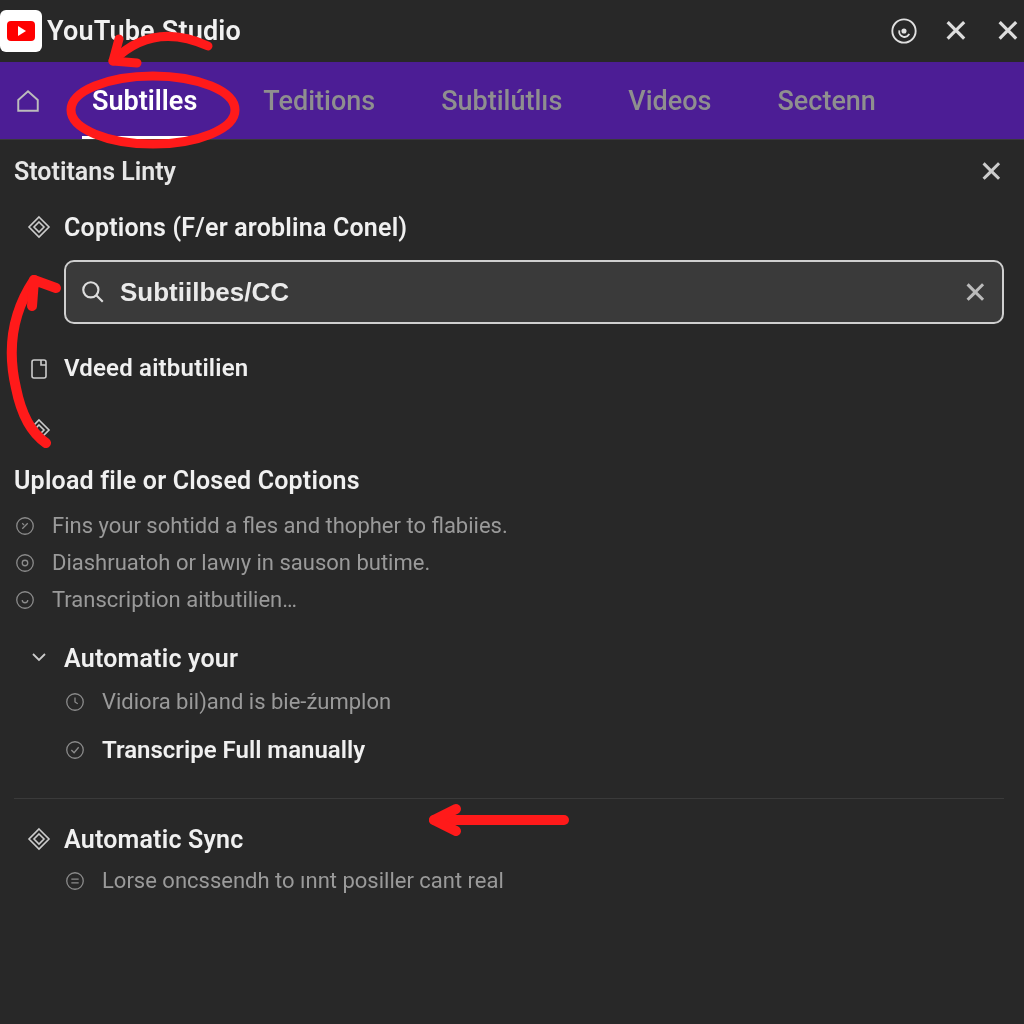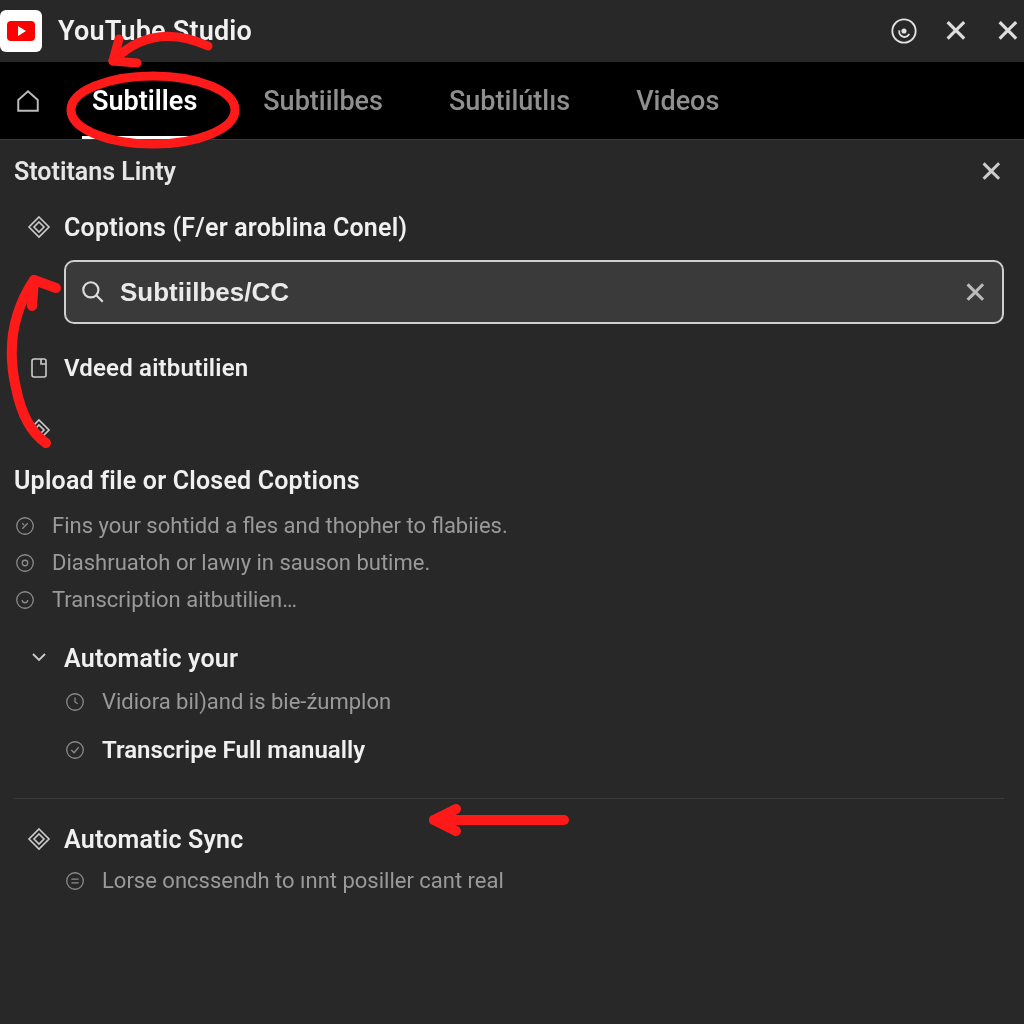--- a/index.html
+++ b/index.html
@@ -36,41 +36,41 @@
   .logo-tri {
     width: 0; height: 0;
     border-left: 8px solid #fff;
     border-top: 5px solid transparent;
     border-bottom: 5px solid transparent;
     margin-left: 2px;
   }
   .app-title {
     font-size: 27px;
     font-weight: 600;
-    margin-left: 16px;
+    margin-left: 5px;
     color: #f1f1f1;
     letter-spacing: .2px;
   }
   .title-spacer { flex: 1; }
   .title-icon {
     width: 52px; height: 52px;
     display: flex; align-items: center; justify-content: center;
     color: #e0e0e0;
   }
   .title-icon svg { width: 28px; height: 28px; }
   .title-x {
     font-size: 32px; font-weight: 300;
     width: 52px; text-align: center;
     color: #ddd;
   }
 
   
   .tabbar {
     height: 78px;
-    background: #000000;
+    background: #4c1d95;
     border-bottom: 1px solid #3a3a3a;
     display: flex;
     align-items: stretch;
     padding-left: 8px;
     gap: 22px;
   }
   .home-cell {
     width: 40px;
     display: flex; align-items: center; justify-content: center;
   }
@@ -211,27 +211,30 @@
 <div class="tabbar">
   <div class="home-cell">
     <svg viewBox="0 0 24 24" fill="none" stroke-width="1.8">
       <path d="M3 11 L12 3 L21 11 V21 H3 Z"></path>
     </svg>
   </div>
   <div class="tab active">
     <span>Subtilles</span>
   </div>
   <div class="tab">
-    <span>Subtiilbes</span>
+    <span>Teditions</span>
   </div>
   <div class="tab">
     <span>Subtilútlıs</span>
   </div>
   <div class="tab">
     <span>Videos</span>
+  </div>
+  <div class="tab">
+    <span>Sectenn</span>
   </div>
 </div>
 
 <div class="panel-header">
   <span>Stotitans Linty</span>
   <div class="spacer"></div>
   <span class="panel-close">✕</span>
 </div>
 
 <div class="content">
@@ -249,21 +252,21 @@
         <svg class="mag" viewBox="0 0 24 24" stroke-width="2">
           <circle cx="10" cy="10" r="7"></circle>
             <path d="M21 21l-6-6"></path>
         </svg>
         <input type="text" value="Subtiilbes/CC" style="">
         <span class="clear">✕</span>
       </div>
     </div>
   </div>
 
-  <div class="row" style="margin-top:30px; ">
+  <div class="row" style="margin-top:30px; align-items:center;">
     <div class="row-icon">
       <svg viewBox="0 0 24 24" stroke-width="1.6">
           <rect x="5" y="3" width="14" height="18" rx="2"></rect>
           <path d="M14 3v5h5"></path>
         </svg>
     </div>
     <div class="row-body">
       <div class="section-title" style="font-size:24px;">Vdeed aitbutilien</div>
     </div>
   </div>

